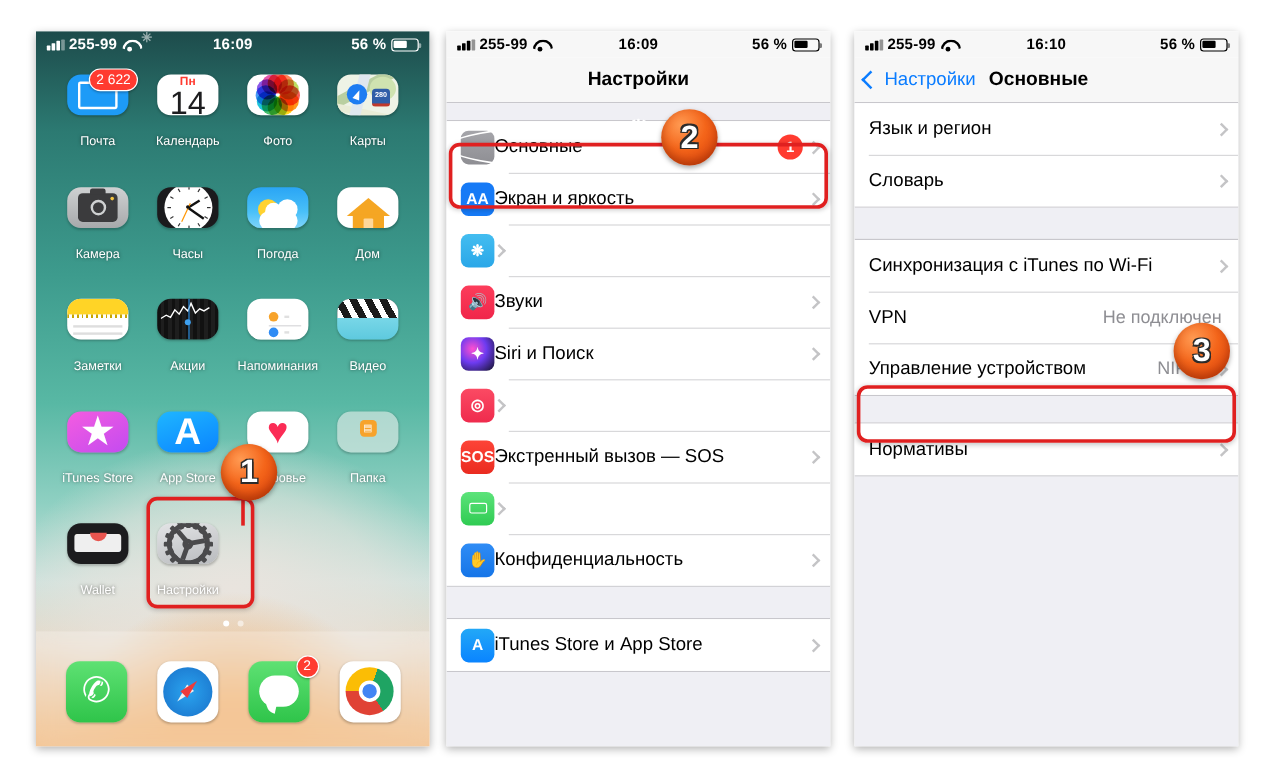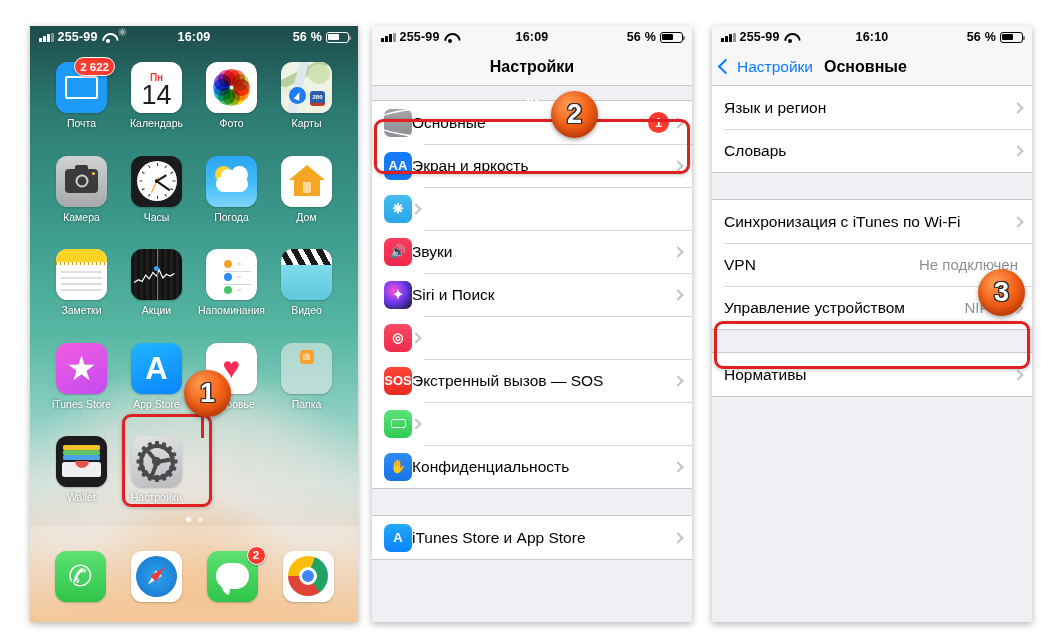--- a/index.html
+++ b/index.html
@@ -76,34 +76,34 @@
   }
   .icon-grid {
     position:absolute; left:0; right:0; top:26px; bottom:96px;
     padding: 6px 14px 0;
     display:grid; grid-template-columns: repeat(4, 1fr);
     grid-auto-rows: 1fr;
     row-gap: 0; column-gap: 0;
   }
   .app { display:flex; flex-direction:column; align-items:center; justify-content:flex-start; position:relative; padding-top:4px; }
   .app-icon {
-    width: 51px; height: 51px; border-radius: 11.5px;
+    width: 51px; height: 34px; border-radius: 11.5px;
     position: relative; overflow: hidden;
     box-shadow: 0 1px 2px rgba(0,0,0,.22);
     display:flex; align-items:center; justify-content:center;
   }
   .app-label {
-    margin-top: 4px; font-size: 10.5px; color: #ffffff;
+    margin-top: 16px; font-size: 10.5px; color: #ffffff;
     text-shadow: 0 0 3px rgba(0,0,0,.55); white-space:nowrap;
     font-family: "Liberation Sans", sans-serif;
   }
   .badge {
     position:absolute; top:-5px; right:-8px; min-width:19px; height:19px;
     background:#ff3b30; color:#fff; border-radius:10px; font-size:11.5px;
-    font-weight:bold; display:flex; align-items:center; justify-content:center;
+    font-weight:normal; display:flex; align-items:center; justify-content:center;
     padding:0 5px; border:1.2px solid #fff; z-index:4; box-shadow:0 1px 2px rgba(0,0,0,.3);text-align:right;
   }
   .icon-wrap { position:relative; }
 
   
   .ic-mail { background:#1d9bf7; }
   .ic-mail .env { width:33px; height:23px; border:2px solid #fff; border-radius:2px; position:relative; overflow:hidden; }
   .ic-mail .env::after{ content:""; position:absolute; left:-2px; top:-2px; width:37px; height:22px;
      border-bottom:2px solid #fff; transform: skewY(28deg); transform-origin: left top; }
   .ic-mail .env::before{ content:""; position:absolute; right:-2px; top:-2px; width:37px; height:22px;

